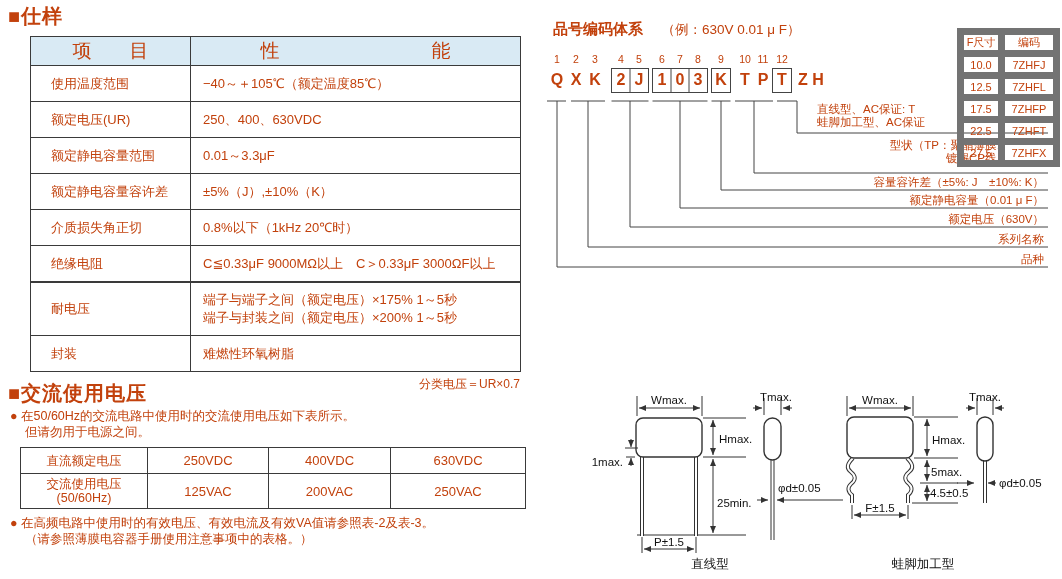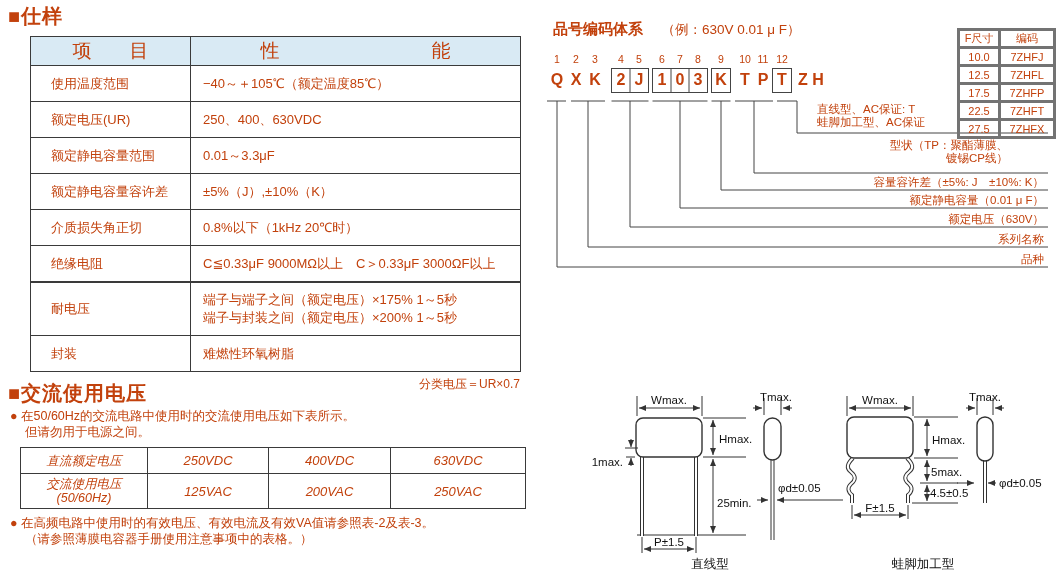--- a/index.html
+++ b/index.html
@@ -15,39 +15,39 @@
   .spec td.item{padding-left:20px;}
   .spec td.val{padding-left:12px;white-space:pre-line;}
   .spec tr.tall td{height:50px;}
   .spec tr.thick td{border-top:2px solid #3a3a3a;}
   .footnote{width:490px;margin:4px 0 0 22px;text-align:right;font-size:12px;}
   
   .ac{position:absolute;left:8px;top:381px;width:530px;}
   .note{font-size:12.5px;line-height:16px;margin:3px 0 0 2px;}
   .note .ind{padding-left:15px;}
   .ac table{border-collapse:collapse;table-layout:fixed;width:505px;margin:7px 0 0 12px;}
-  .ac td{border:1px solid #3a3a3a;text-align:center;font-size:13px;font-style:italic;}
+  .ac td{border:1px solid #3a3a3a;text-align:center;font-size:13px;}
   .ac td.lbl{font-size:12.5px;white-space:pre-line;line-height:14px;}
   .ac tr.r1 td{height:23px;}
   .ac tr.r2 td{height:32px;}
   
   .code{position:absolute;left:545px;top:15px;width:517px;height:280px;}
   .pc-head{position:absolute;left:8px;top:5px;white-space:nowrap;}
   .pc-title{font-size:15px;font-weight:bold;}
   .pc-ex{font-size:13.5px;margin-left:14px;}
   .num{position:absolute;top:38px;font-size:10.5px;transform:translateX(-50%);}
   .pchar{position:absolute;top:53px;width:18px;height:24px;line-height:24px;
          text-align:center;font-size:16px;font-weight:bold;}
   .codesvg{position:absolute;left:0;top:0;width:517px;height:280px;}
   .clab{position:absolute;font-size:11.5px;line-height:13px;}
   .clab.r{text-align:right;}
   
   .ftab{position:absolute;left:412px;top:13px;}
   .ftab table{border-collapse:collapse;table-layout:fixed;width:96px;}
-  .ftab th,.ftab td{border:3px solid #737373;font-size:11px;font-weight:normal;
+  .ftab th,.ftab td{border:7px solid #737373;font-size:11px;font-weight:normal;
                     text-align:center;height:15px;padding:0;}
   
   .dims{position:absolute;left:545px;top:348px;width:517px;height:231px;}
   .dims svg{position:absolute;left:0;top:32px;display:block;}
   .dims svg text{font-size:11.5px;fill:#111;font-family:"Liberation Sans",sans-serif;}
   .dims svg text.cjk{font-size:12.5px;}
   .dline{stroke:#333;stroke-width:1;fill:none;}
   .body-outline{stroke:#333;stroke-width:1.4;fill:#fff;}
   .lead-out{stroke:#333;stroke-width:4;fill:none;}
   .lead-in{stroke:#fff;stroke-width:2;fill:none;}

